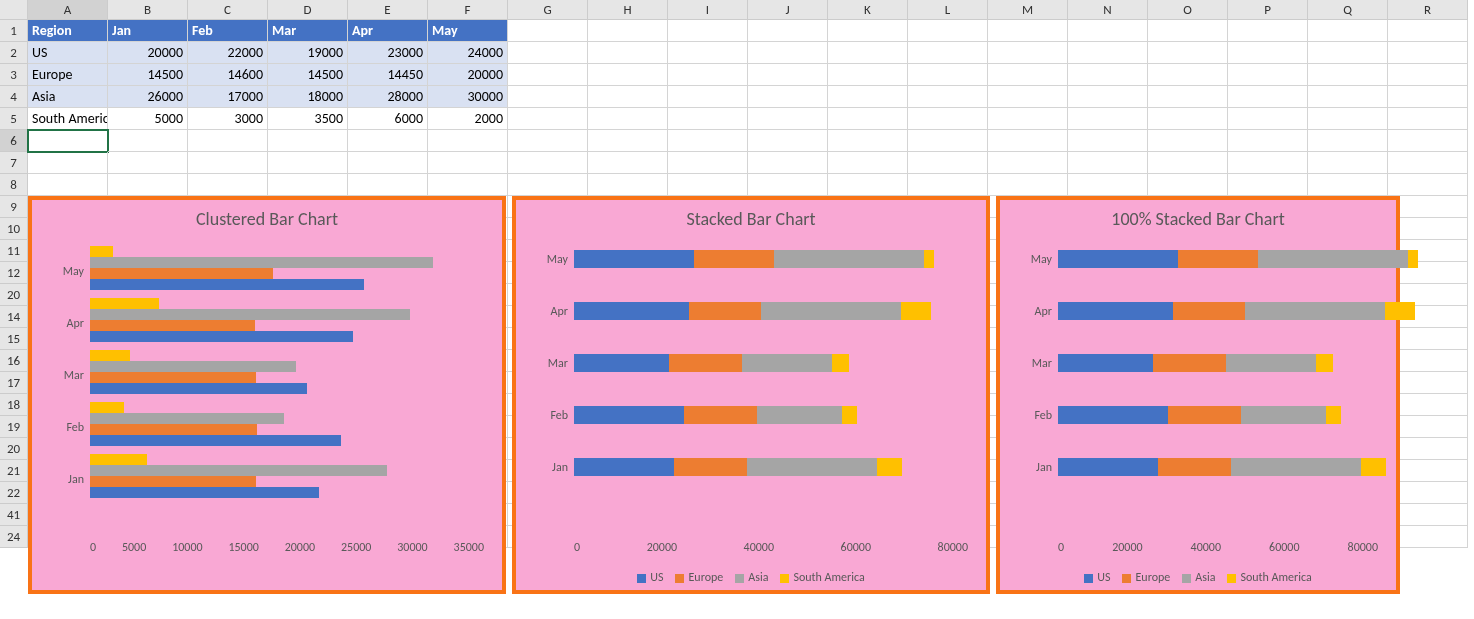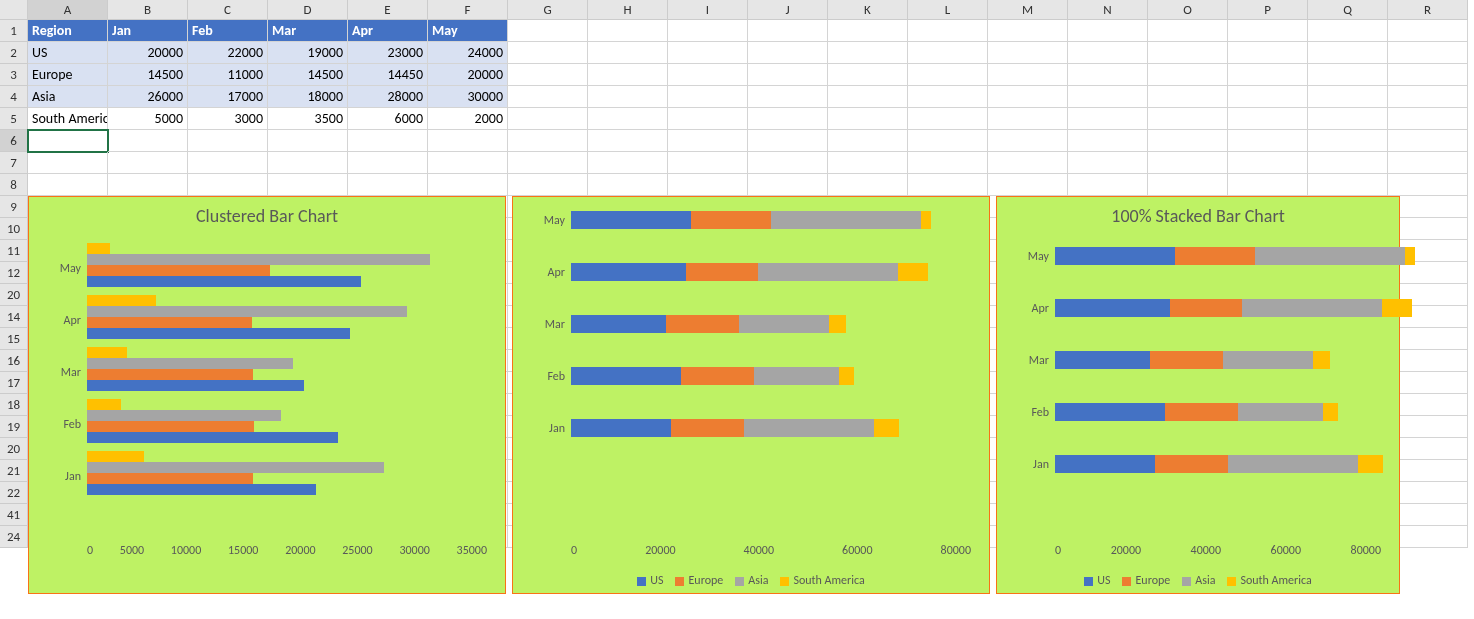--- a/index.html
+++ b/index.html
@@ -13,21 +13,21 @@
   .grid{position:absolute;left:28px;top:20px}
   .row{display:flex}
   .cell{width:80px;height:22px;line-height:22px;padding:0 4px;border-right:1px solid #d4d4d4;border-bottom:1px solid #d4d4d4;box-sizing:border-box;overflow:hidden;white-space:nowrap;font-size:14px}
   .hdrcell{background:#4472C4;color:#fff;font-weight:600}
   .sel{background:#D9E1F2}
   .num{text-align:right}
   .txt{text-align:left}
   .active{outline:2px solid #217346;outline-offset:-1px;background:#fff}
   .colhdr.hl,.rowhdr.hl{background:#d2d2d2}
   
-  .chart{position:absolute;background:#bef264;border:1px solid #f97316;box-sizing:border-box}
+  .chart{position:absolute;background:#f9a8d4;border:4px solid #f97316;box-sizing:border-box}
   .chart-title{text-align:center;font-size:18px;color:#595959;margin:8px 0 6px}
   .plot{position:relative;margin:0 18px}
   .ycat{position:absolute;left:0;width:34px;text-align:right;font-size:12px;color:#595959}
   .bar{position:absolute;height:11px}
   .barst{position:absolute;height:18px;display:flex}
   .seg{height:100%;flex:0 0 auto}
   .xaxis{position:absolute;left:40px;right:0;display:flex;justify-content:space-between;font-size:12px;color:#595959}
   .legend{position:absolute;left:0;right:0;bottom:6px;text-align:center;font-size:12px;color:#595959}
   .lg{display:inline-block;margin:0 6px;white-space:nowrap}
   .sw{display:inline-block;width:9px;height:9px;margin-right:4px;vertical-align:middle}
@@ -121,21 +121,21 @@
         <div class="cell"></div>
         <div class="cell"></div>
         <div class="cell"></div>
         <div class="cell"></div>
         <div class="cell"></div>
         <div class="cell"></div>
       </div>
       <div class="row">
         <div class="cell txt sel">Europe</div>
         <div class="cell num sel">14500</div>
-        <div class="cell num sel">11000</div>
+        <div class="cell num sel">14600</div>
         <div class="cell num sel">14500</div>
         <div class="cell num sel">14450</div>
         <div class="cell num sel">20000</div>
         <div class="cell"></div>
         <div class="cell"></div>
         <div class="cell"></div>
         <div class="cell"></div>
         <div class="cell"></div>
         <div class="cell"></div>
         <div class="cell"></div>
@@ -602,20 +602,21 @@
         <span>10000</span>
         <span>15000</span>
         <span>20000</span>
         <span>25000</span>
         <span>30000</span>
         <span>35000</span>
       </div>
 </div>
 
 <div class="chart" id="ch1" style="left:512px;top:196px;width:478px;height:398px">
+  <div class="chart-title">Stacked Bar Chart</div>
   <div class="plot" id="plot1" style="height:300px">
         <div class="ycat" style="top: 16px;">May</div>
         <div class="barst" style="left: 40px; top: 14px;">
           <div class="seg c0" style="width: 120px;"></div>
           <div class="seg c1" style="width: 80px;"></div>
           <div class="seg c2" style="width: 150px;"></div>
           <div class="seg c3" style="width: 10px;"></div>
         </div>
         <div class="ycat" style="top: 68px;">Apr</div>
         <div class="barst" style="left: 40px; top: 66px;">

